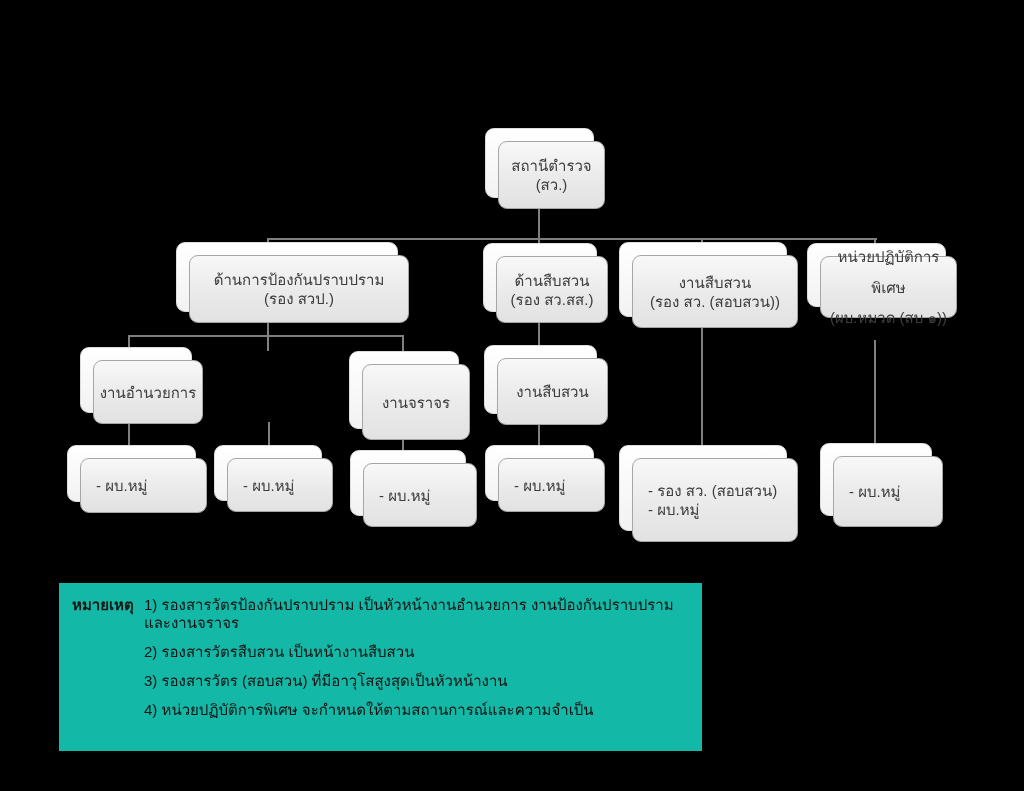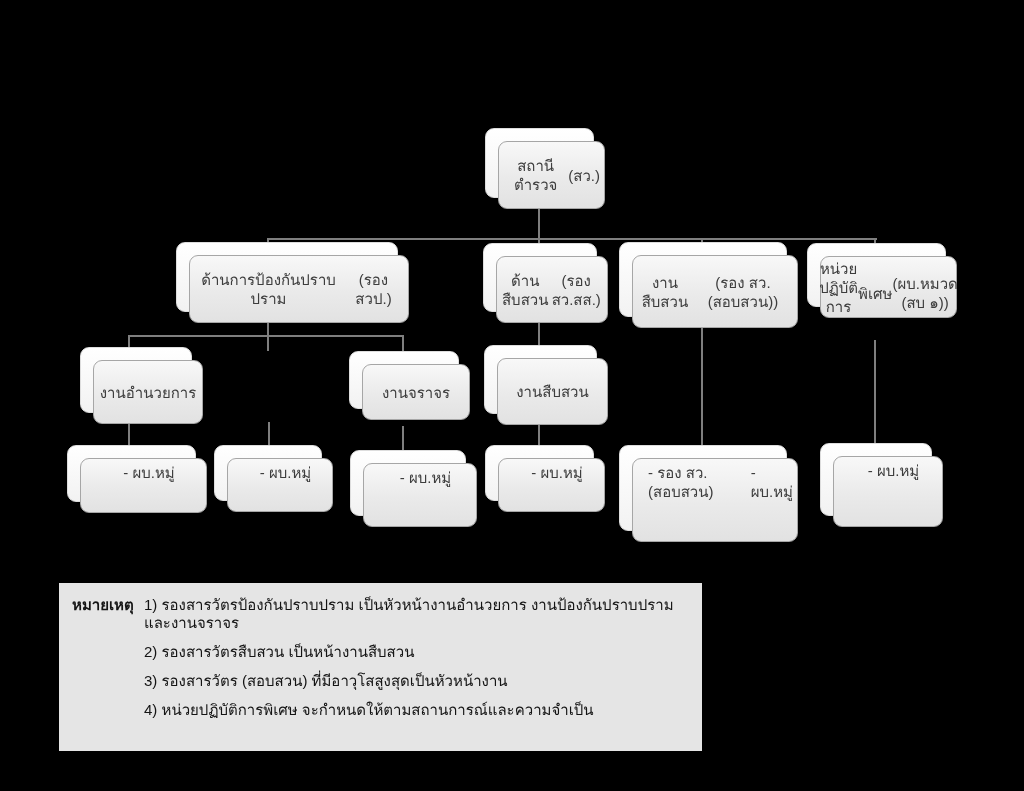--- a/index.html
+++ b/index.html
@@ -6,33 +6,33 @@
   .stage{position:relative;width:1024px;height:791px;background:#000000;overflow:hidden;
          font-family:"Liberation Sans", sans-serif;}
   
   .node{position:absolute;z-index:2;}
   .back{position:absolute;left:-13px;top:-13px;width:100%;height:100%;
         background:linear-gradient(180deg,#ffffff 0%,#f2f2f2 100%);
         border:1px solid #dddddd;border-radius:9px;}
   .front{position:absolute;left:0;top:0;right:0;bottom:0;
          background:linear-gradient(180deg,#f8f8f8 0%,#eaeaea 55%,#e2e2e2 100%);
          border:1px solid #a6a6a6;border-radius:9px;
-         display:flex;align-items:center;justify-content:center;
+         display:flex;flex-direction:column;align-items:center;justify-content:center;
          text-align:center;color:#3d3d3d;font-size:15px;line-height:19px;
          padding:4px;box-sizing:border-box;}
   .node.left .front{align-items:flex-start;text-align:left;padding-left:15px;}
   .sp .nline + .nline{}
   .tight .nline + .nline{margin-top:12px;}
   .mt{margin-top:11px !important;}
   
   .line{position:absolute;background:#7f7f7f;z-index:1;}
   .v{width:2px;} .h{height:2px;}
   
   .notes{position:absolute;left:59px;top:583px;width:643px;height:168px;
-         background:#e5e5e5;color:#141414;display:flex;align-items:flex-start;
+         background:#14b8a6;color:#141414;display:flex;align-items:flex-start;
          padding:13px 8px 0 13px;box-sizing:border-box;font-size:15px;z-index:3;}
   .notes-label{font-weight:bold;width:64px;flex:none;line-height:18px;}
   .notes-items{margin-left:8px;}
   .notes-items > div{margin-bottom:11px;line-height:18px;}
 </style>
 </head>
 <body>
 
 <div class="stage">
 
@@ -100,21 +100,21 @@
   </div>
 
   <div class="node" style="left:93px;top:360px;width:110px;height:64px">
     <div class="back"></div>
     <div class="front">
       <div class="nline">งานอำนวยการ</div>
     </div>
   </div>
 
 
-  <div class="node" style="left:362px;top:364px;width:108px;height:56px">
+  <div class="node" style="left:362px;top:364px;width:108px;height:76px">
     <div class="back"></div>
     <div class="front">
       <div class="nline">งานจราจร</div>
     </div>
   </div>
 
   <div class="node" style="left:497px;top:358px;width:111px;height:67px">
     <div class="back"></div>
     <div class="front">
       <div class="nline">งานสืบสวน</div>

